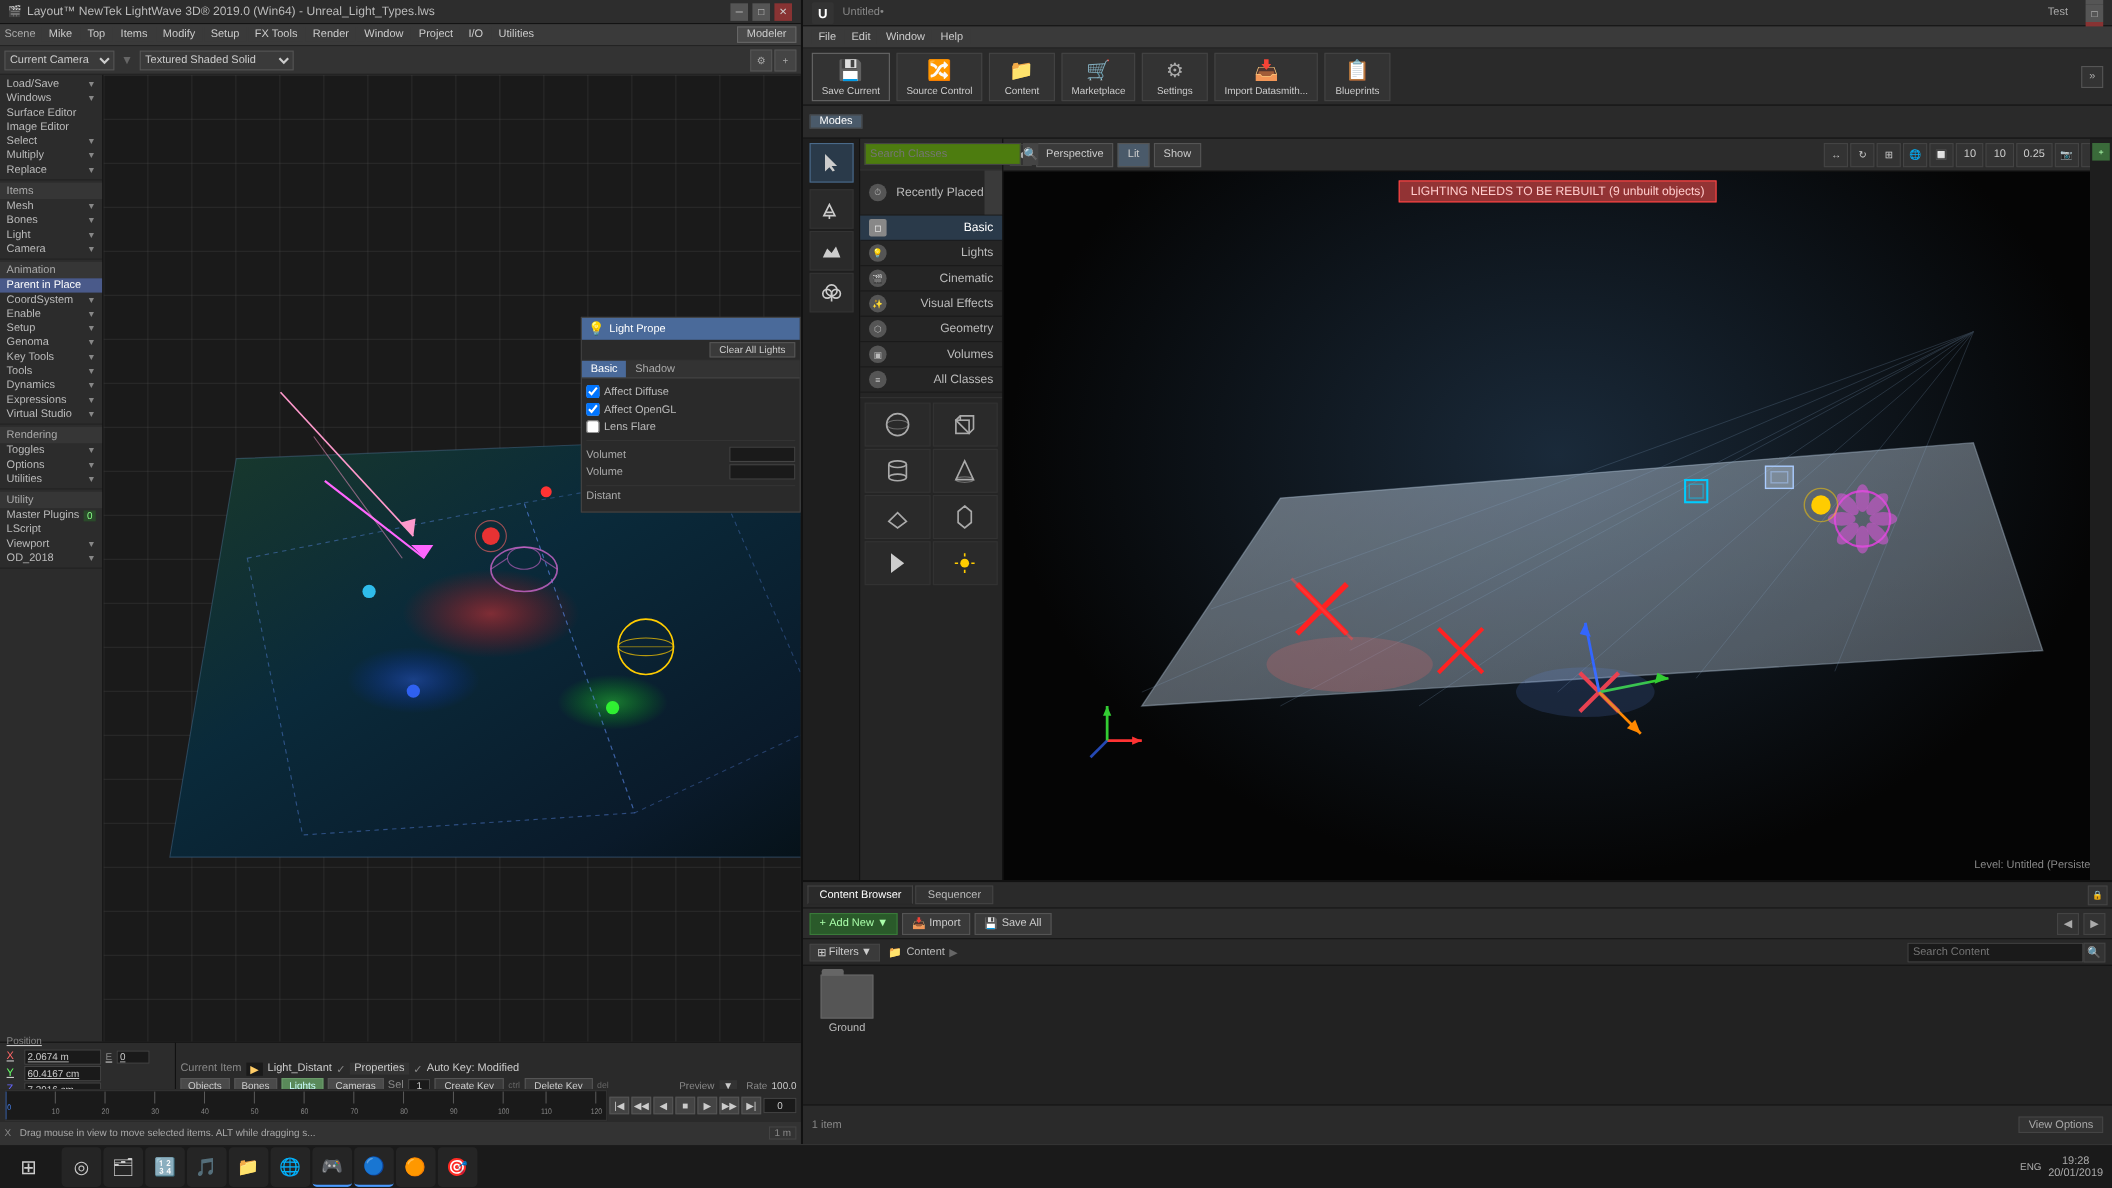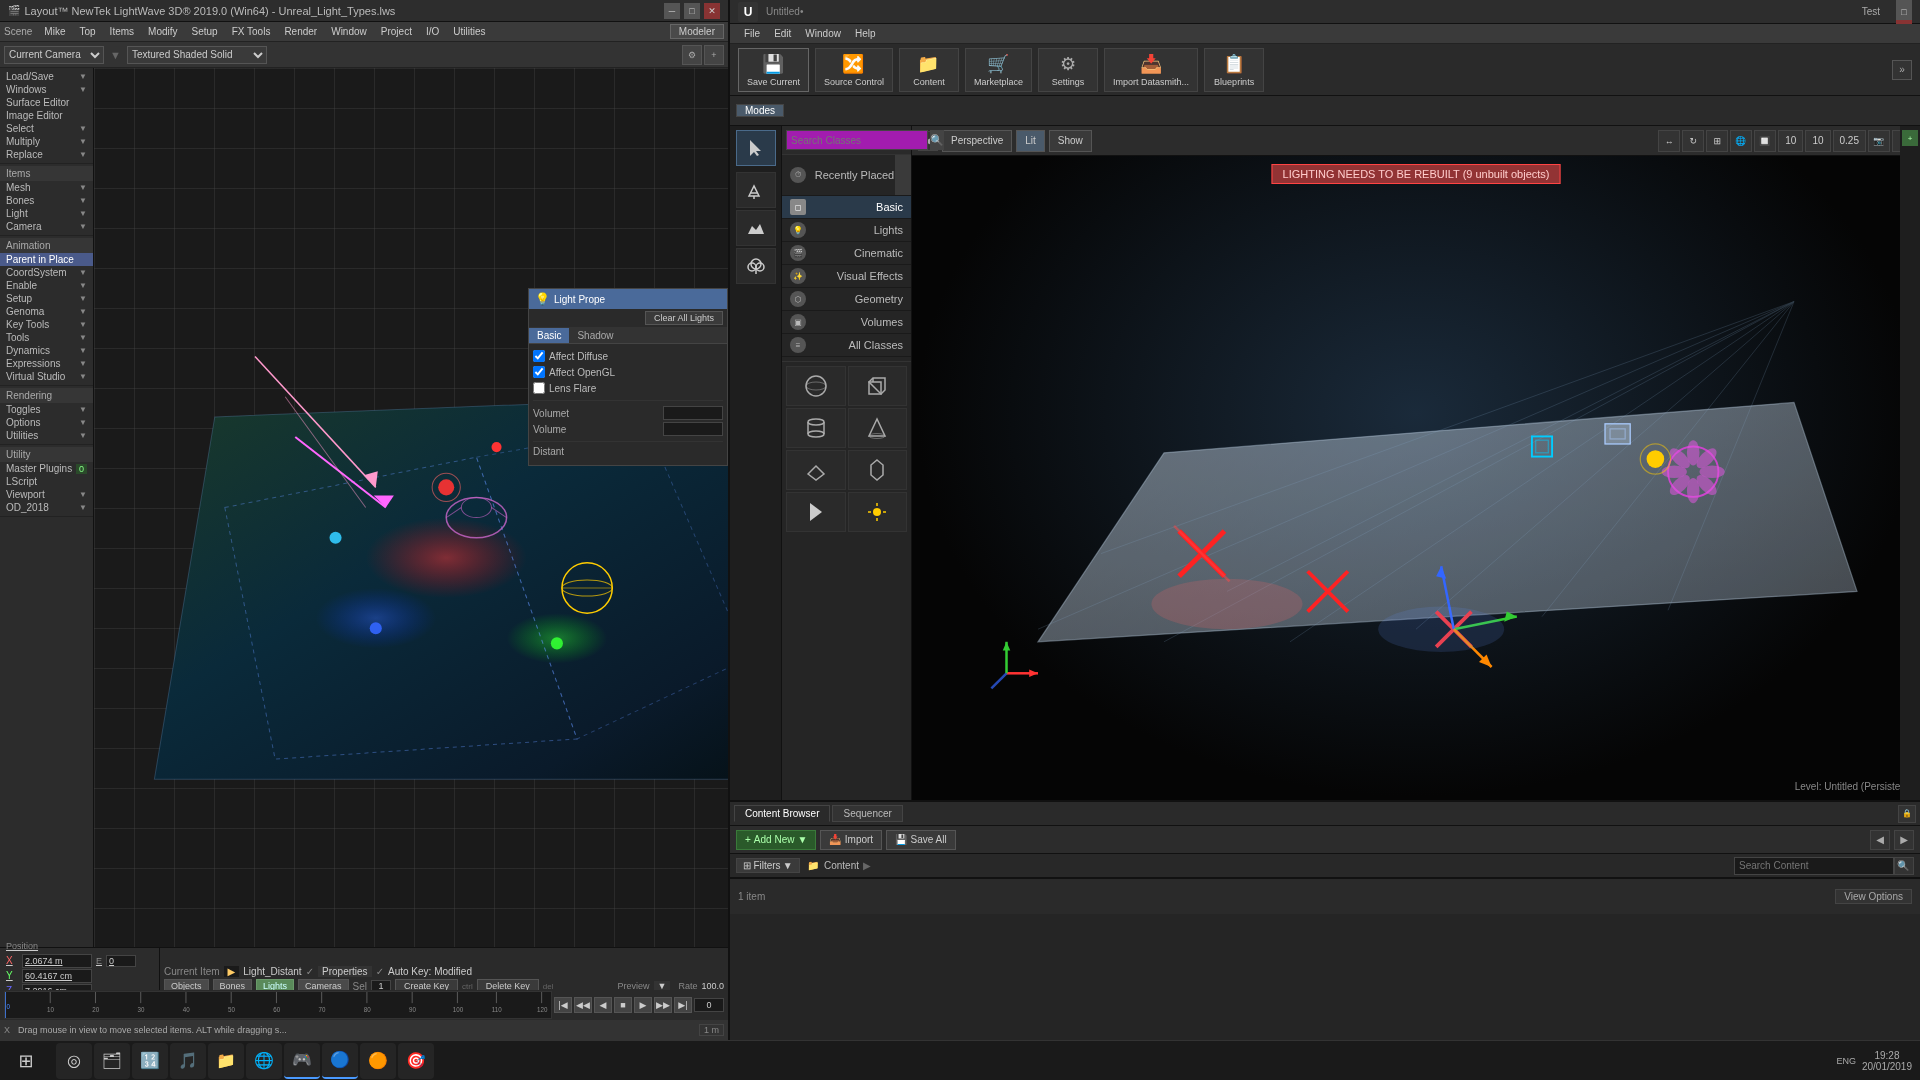--- a/index.html
+++ b/index.html
@@ -1175,21 +1175,21 @@
                   <circle cx="6" cy="11" r="4" fill="none" stroke="#ccc" stroke-width="1.5"></circle>
                   <circle cx="14" cy="11" r="4" fill="none" stroke="#ccc" stroke-width="1.5"></circle>
                   <line x1="10" y1="13" x2="10" y2="18" stroke="#ccc" stroke-width="1.5"></line>
                 </svg>
             </div>
           </div>
 
           <div style="position:absolute; left:52px; top:0; width:130px; height:100%; background:#252525; border-right:1px solid #111; z-index:5; display:flex; flex-direction:column;">
 
             <div style="padding:4px; background:#2a2a2a; border-bottom:1px solid #333; display:flex; gap:2px;">
-              <input type="text" style="flex: 1 1 0%; background: #a21caf; border: 1px solid rgb(68, 68, 68); color: rgb(204, 204, 204); padding: 2px 4px; font-size: 10px; height: 20px;" placeholder="Search Classes">
+              <input type="text" style="flex: 1 1 0%; background: #4d7c0f; border: 1px solid rgb(68, 68, 68); color: rgb(204, 204, 204); padding: 2px 4px; font-size: 10px; height: 20px;" placeholder="Search Classes">
               <div style="width:20px; height:20px; background:#444; display:flex; align-items:center; justify-content:center; cursor:pointer;">🔍</div>
             </div>
 
             <div class="place-category">
               <div class="place-category-icon">⏱</div>
               <span>Recently Placed</span>
               <div style="width:16px; height:40px; background:#3a3a3a; margin:-3px -8px; display:flex; align-items:center; justify-content:center;"></div>
             </div>
             <div class="place-category active">
               <div class="place-category-icon" style="background:#888; border-radius:2px;">◻</div>
@@ -1450,20 +1450,26 @@
             <span style="color:#888; font-size:10px; margin-left:4px;">📁</span>
             <span class="cb-path-item">Content</span>
             <span style="color:#666; font-size:10px;">▶</span>
             <span style="flex:1;"></span>
             <div class="cb-search">
               <input type="text" placeholder="Search Content" style="background: rgb(26, 26, 26); border: 1px solid rgb(68, 68, 68); color: rgb(204, 204, 204); padding: 2px 4px; font-size: 10px; height: 18px; width: 160px;">
               <button style="width:20px; height:18px; background:#333; border:1px solid #444; color:#aaa; cursor:pointer; font-size:10px;">🔍</button>
             </div>
           </div>
 
+          <div class="cb-content">
+            <div class="cb-folder">
+              <div class="cb-folder-icon"></div>
+              <span class="cb-folder-label">Ground</span>
+            </div>
+          </div>
 
           <div class="cb-status-bar">
             <span>1 item</span>
             <button style="padding:1px 8px; background:#333; border:1px solid #444; color:#aaa; font-size:10px; cursor:pointer;">View Options</button>
           </div>
         </div>
       </div>
     </div>
 
   </div>

